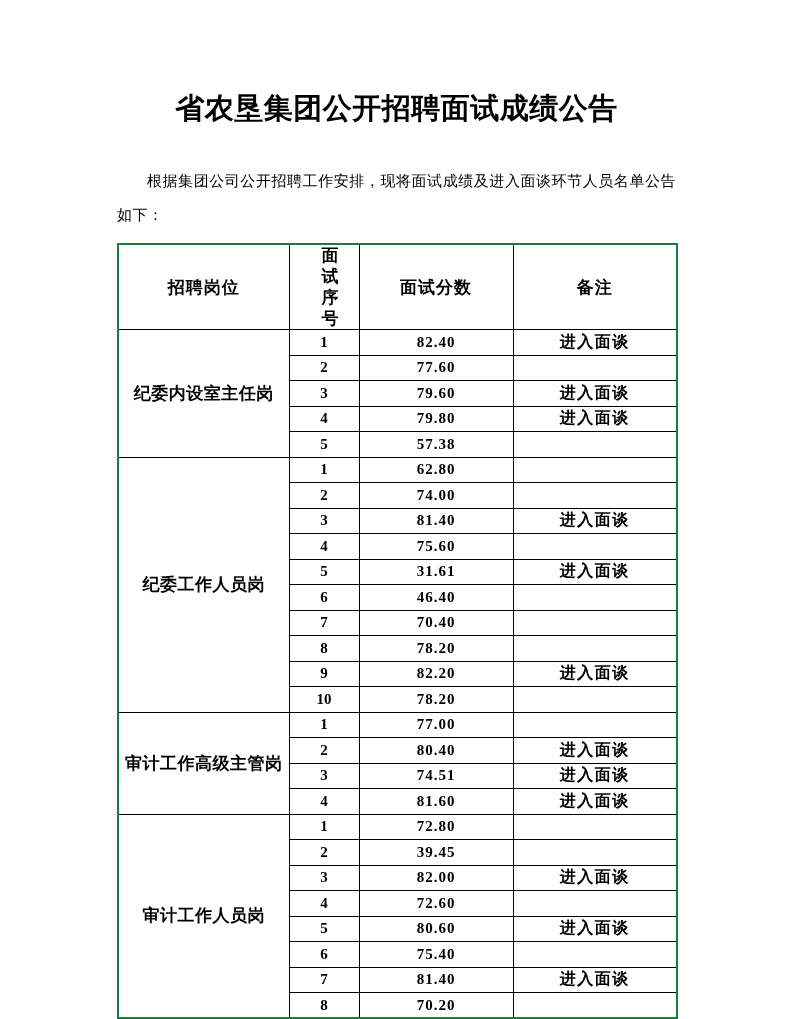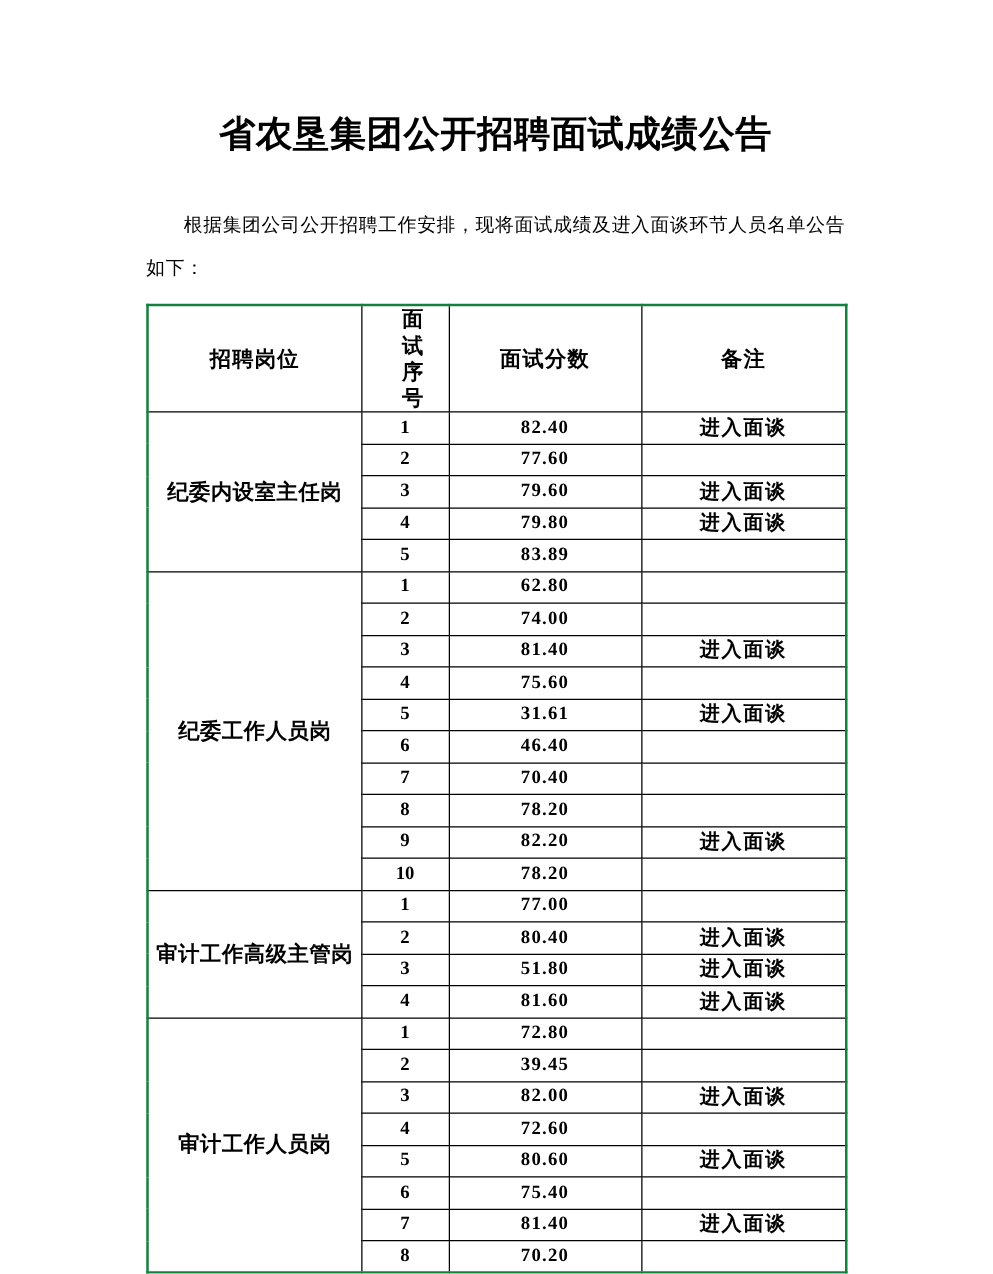--- a/index.html
+++ b/index.html
@@ -121,21 +121,21 @@
             <td class="score">79.60</td>
             <td class="remark">进入面谈</td>
           </tr>
           <tr>
             <td class="seq">4</td>
             <td class="score">79.80</td>
             <td class="remark">进入面谈</td>
           </tr>
           <tr>
             <td class="seq">5</td>
-            <td class="score">83.89</td>
+            <td class="score">57.38</td>
             <td class="remark"></td>
           </tr>
           <tr>
             <td rowspan="10" class="pos">纪委工作人员岗</td>
             <td class="seq">1</td>
             <td class="score">62.80</td>
             <td class="remark"></td>
           </tr>
           <tr>
             <td class="seq">2</td>
@@ -188,21 +188,21 @@
             <td class="score">77.00</td>
             <td class="remark"></td>
           </tr>
           <tr>
             <td class="seq">2</td>
             <td class="score">80.40</td>
             <td class="remark">进入面谈</td>
           </tr>
           <tr>
             <td class="seq">3</td>
-            <td class="score">51.80</td>
+            <td class="score">74.51</td>
             <td class="remark">进入面谈</td>
           </tr>
           <tr>
             <td class="seq">4</td>
             <td class="score">81.60</td>
             <td class="remark">进入面谈</td>
           </tr>
           <tr>
             <td rowspan="8" class="pos">审计工作人员岗</td>
             <td class="seq">1</td>

